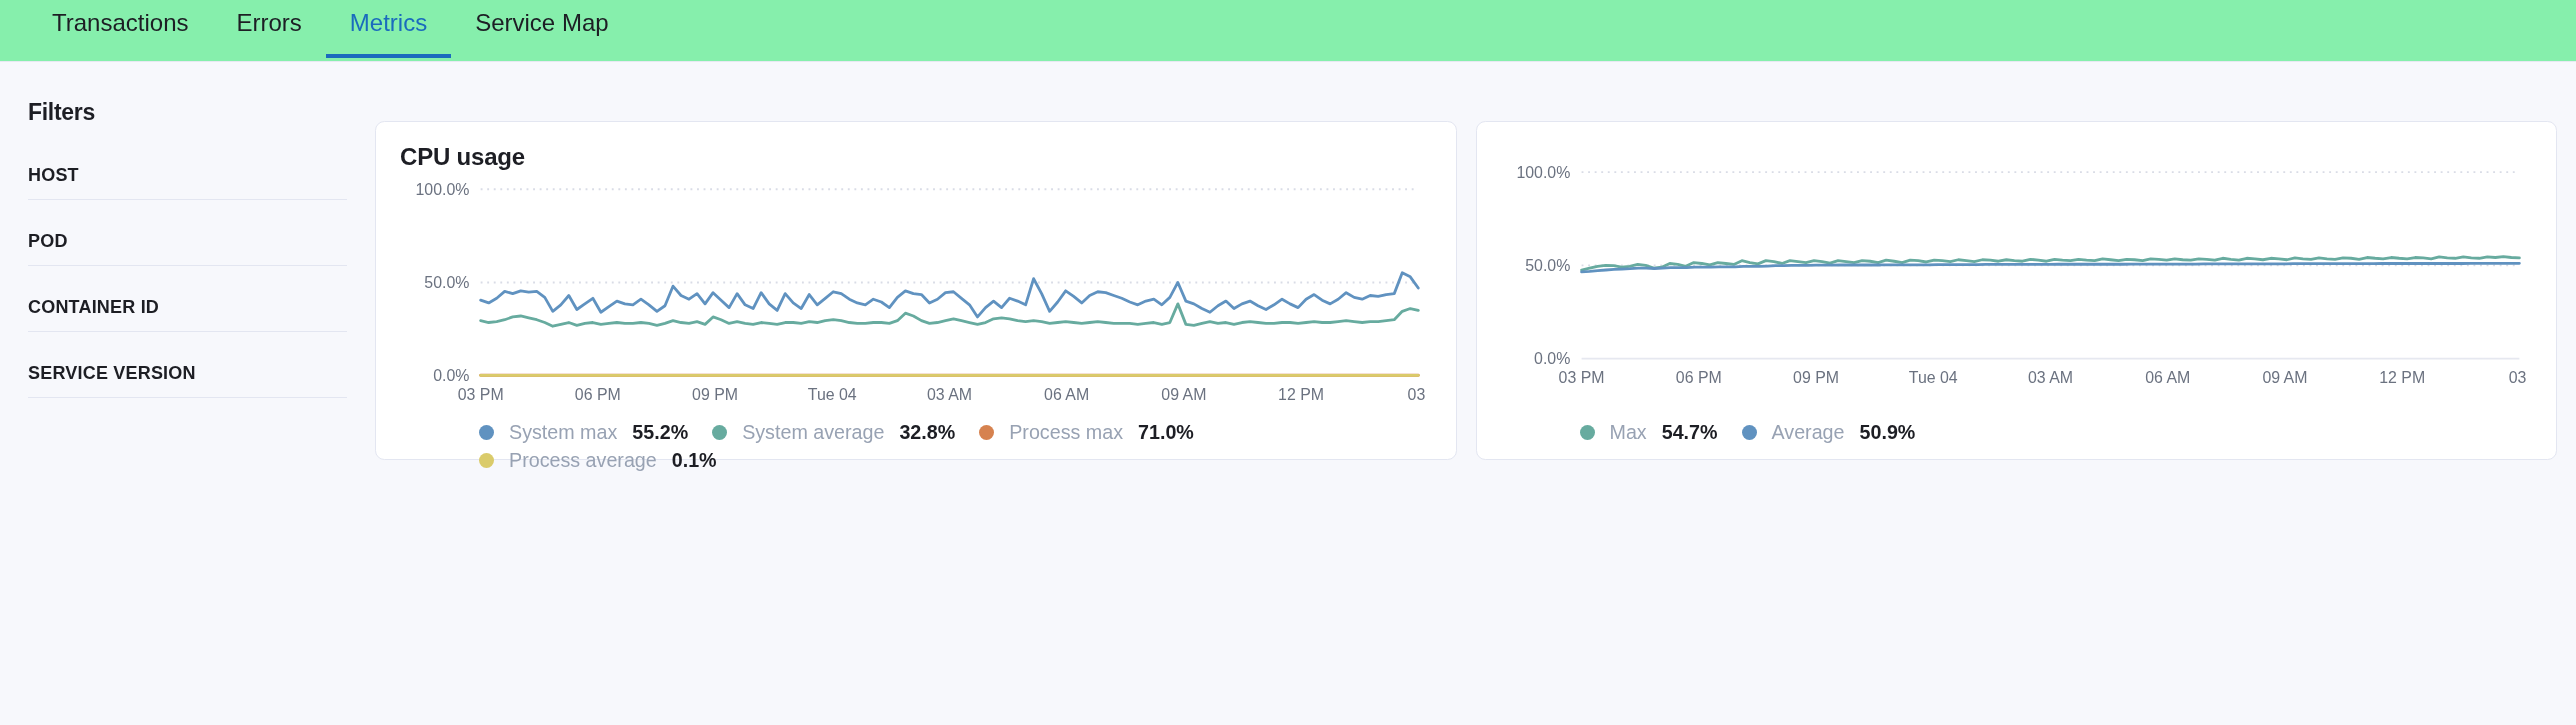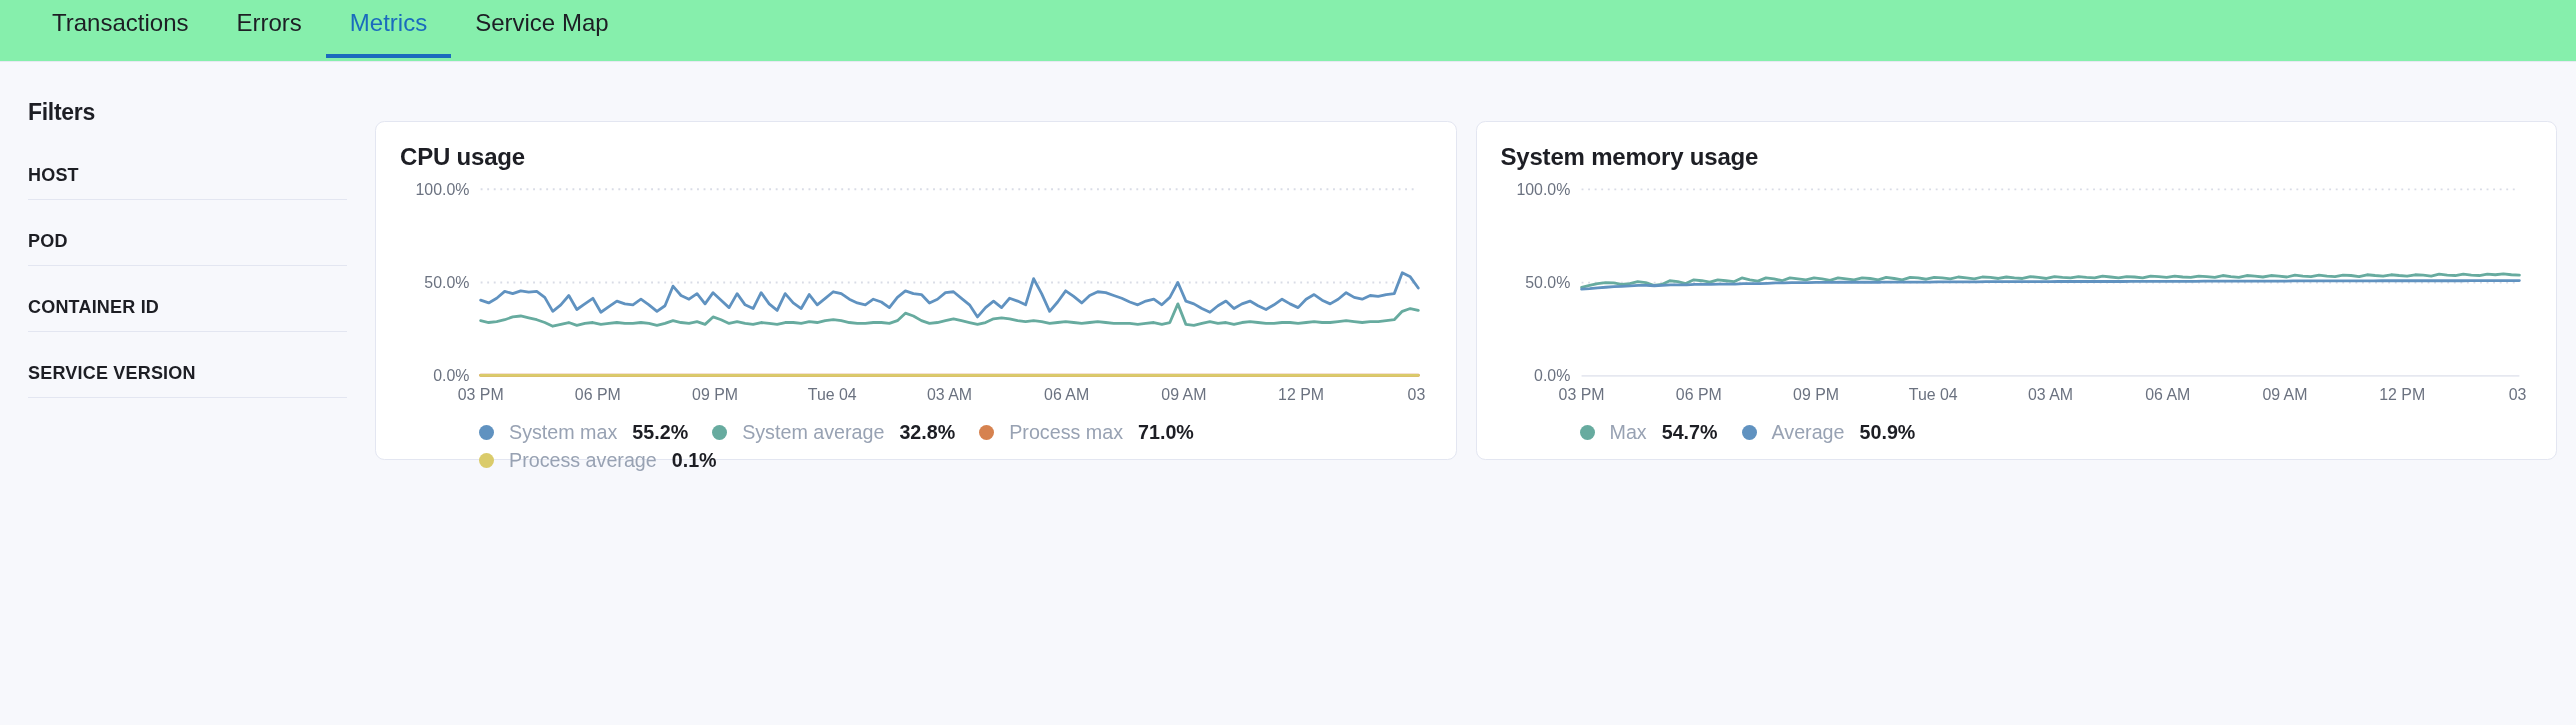--- a/index.html
+++ b/index.html
@@ -178,21 +178,20 @@
             </div>
             <div class="legend-item">
               <span class="legend-dot" style="background: rgb(218, 203, 106);"></span>
               <span class="legend-label">Process average</span>
               <span class="legend-value">0.1%</span>
             </div>
           </div>
       </div>
 
       <div class="card">
-        <h3 class="card-title">System memory usage</h3>
         <div class="chart-wrap">
             <svg viewBox="0 0 1101 251" width="1031" height="235">
               <line x1="86" x2="1087" y1="12" y2="12" stroke="#d9dce6" stroke-width="2" stroke-dasharray="2 5"></line>
               <text x="74" y="18" class="axis-text axis-text-y">100.0%</text>
               <line x1="86" x2="1087" y1="111.5" y2="111.5" stroke="#d9dce6" stroke-width="2" stroke-dasharray="2 5"></line>
               <text x="74" y="117.5" class="axis-text axis-text-y">50.0%</text>
               <line x1="86" x2="1087" y1="211" y2="211" stroke="#e6e8f0" stroke-width="2" stroke-dasharray="0"></line>
               <text x="74" y="217" class="axis-text axis-text-y">0.0%</text>
               <text x="86" y="237" class="axis-text axis-text-x">03 PM</text>
               <text x="211.125" y="237" class="axis-text axis-text-x">06 PM</text>

